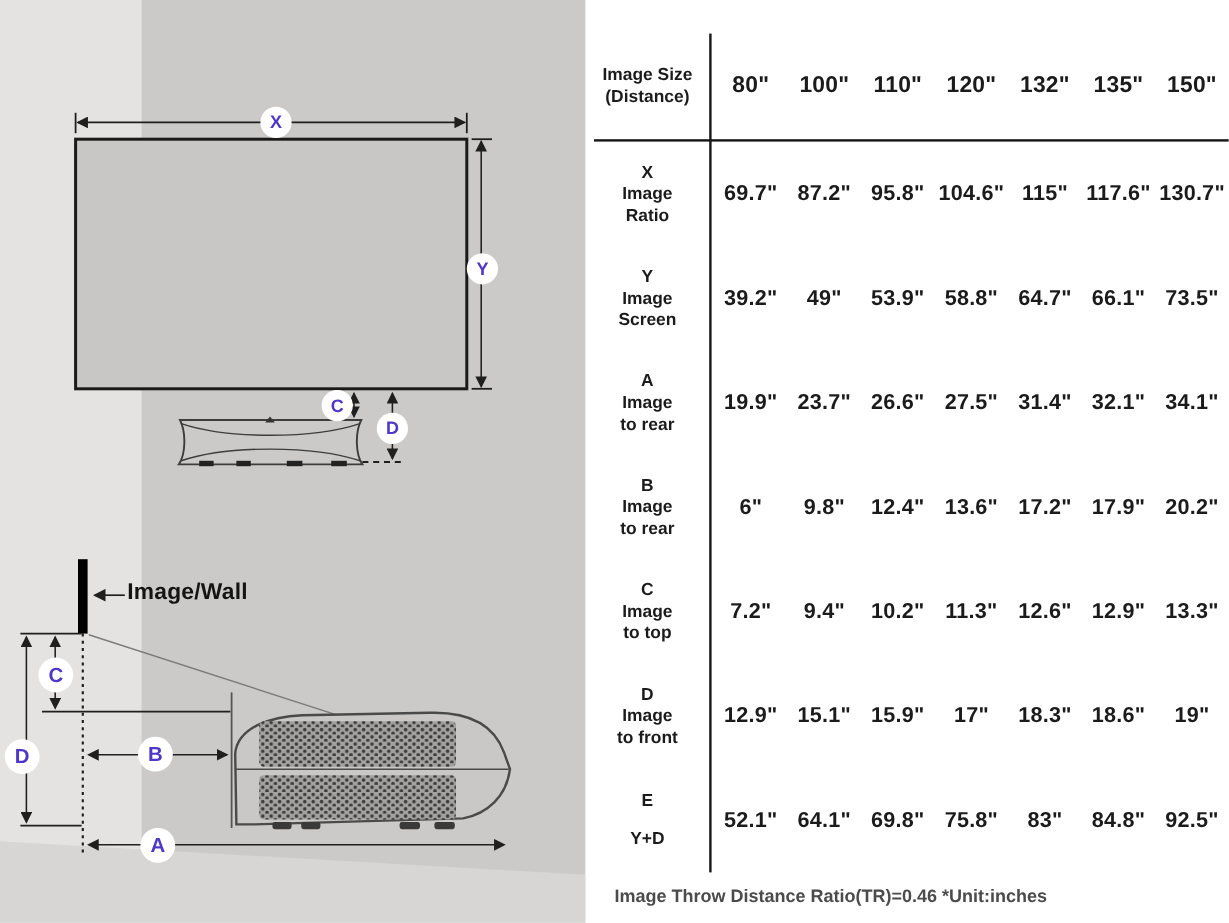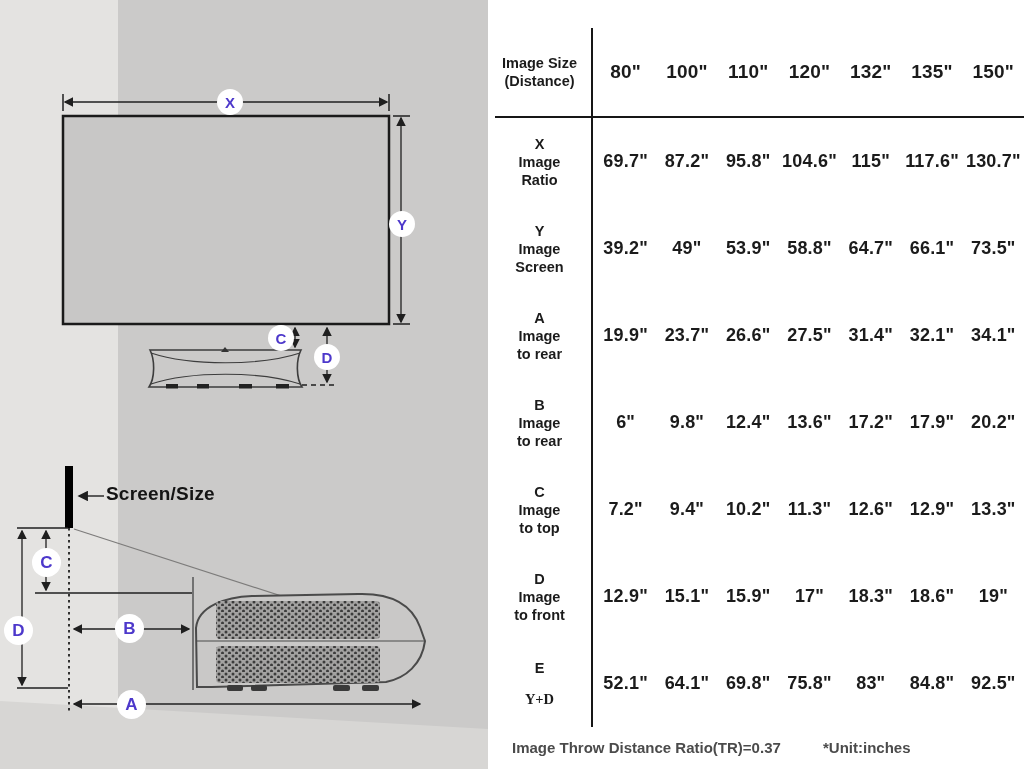--- a/index.html
+++ b/index.html
@@ -29,23 +29,23 @@
   #tbl-vline{position:absolute;left:103px;top:28px;width:2px;height:699px;background:#161616;}
   #tbl-hline{position:absolute;left:7px;top:116px;width:529px;height:2px;background:#161616;}
   #tbl-header{position:absolute;left:0;top:28px;width:536px;height:88px;display:flex;}
   .label-col{width:103px;display:flex;flex-direction:column;align-items:center;justify-content:center;text-align:center;font-weight:bold;font-size:14.5px;line-height:18px;}
   .vals{flex:1;margin-left:4px;display:flex;align-items:center;}
   .vcell{flex:1;text-align:center;font-weight:bold;font-size:19px;letter-spacing:.2px;white-space:nowrap;}
   #tbl-rows{position:absolute;left:0;top:118px;width:536px;}
   .trow{display:flex;height:87px;}
   .trow .vcell{font-size:18px;}
   .tlabel{width:103px;display:flex;flex-direction:column;align-items:center;justify-content:center;text-align:center;font-weight:bold;font-size:14.5px;line-height:18px;}
-  .tlabel.wide-gap .lline + .lline{margin-top:13px;font-family:Liberation Serif, serif;}
+  .tlabel.wide-gap .lline + .lline{margin-top:13px;}
   #footnote{position:absolute;left:24px;top:739px;font-size:15px;font-weight:600;color:#4b4b4b;white-space:nowrap;}
-  #footnote .fn-right{margin-left:38px;}
+  #footnote .fn-right{}
 </style>
 </head>
 <body>
 
 <div id="left-panel">
   <div id="wall-strip"></div>
 
   <svg id="diagram-svg" viewBox="0 0 488 769">
     <defs>
       <marker id="ah" viewBox="0 0 10 10" refX="8.5" refY="5" markerWidth="7.5" markerHeight="7.5" orient="auto-start-reverse">
@@ -115,21 +115,21 @@
 
   <div class="badge sm" style="left:217px;top:89px;">X</div>
   <div class="badge sm" style="left:389px;top:211px;">Y</div>
   <div class="badge sm" style="left:268px;top:325px;">C</div>
   <div class="badge sm" style="left:314px;top:344px;">D</div>
   <div class="badge lg" style="left:32px;top:548px;">C</div>
   <div class="badge lg" style="left:4px;top:616px;">D</div>
   <div class="badge lg" style="left:115px;top:614px;">B</div>
   <div class="badge lg" style="left:117px;top:690px;">A</div>
 
-  <div id="screen-wall-label">Screen/Size</div>
+  <div id="screen-wall-label">Image/Wall</div>
 </div>
 
 <div id="right-panel">
   <div id="tbl-vline"></div>
   <div id="tbl-hline"></div>
 
   <div id="tbl-header">
     <div class="label-col">
       <div>Image Size</div>
       <div>(Distance)</div>
@@ -253,16 +253,16 @@
           <div class="vcell">69.8"</div>
           <div class="vcell">75.8"</div>
           <div class="vcell">83"</div>
           <div class="vcell">84.8"</div>
           <div class="vcell">92.5"</div>
         </div>
       </div>
     </div>
 
   <div id="footnote">
-    <span class="fn-left">Image Throw Distance Ratio(TR)=0.37</span>
+    <span class="fn-left">Image Throw Distance Ratio(TR)=0.46</span>
     <span class="fn-right">*Unit:inches</span>
   </div>
 </div>
 
 </body></html>

